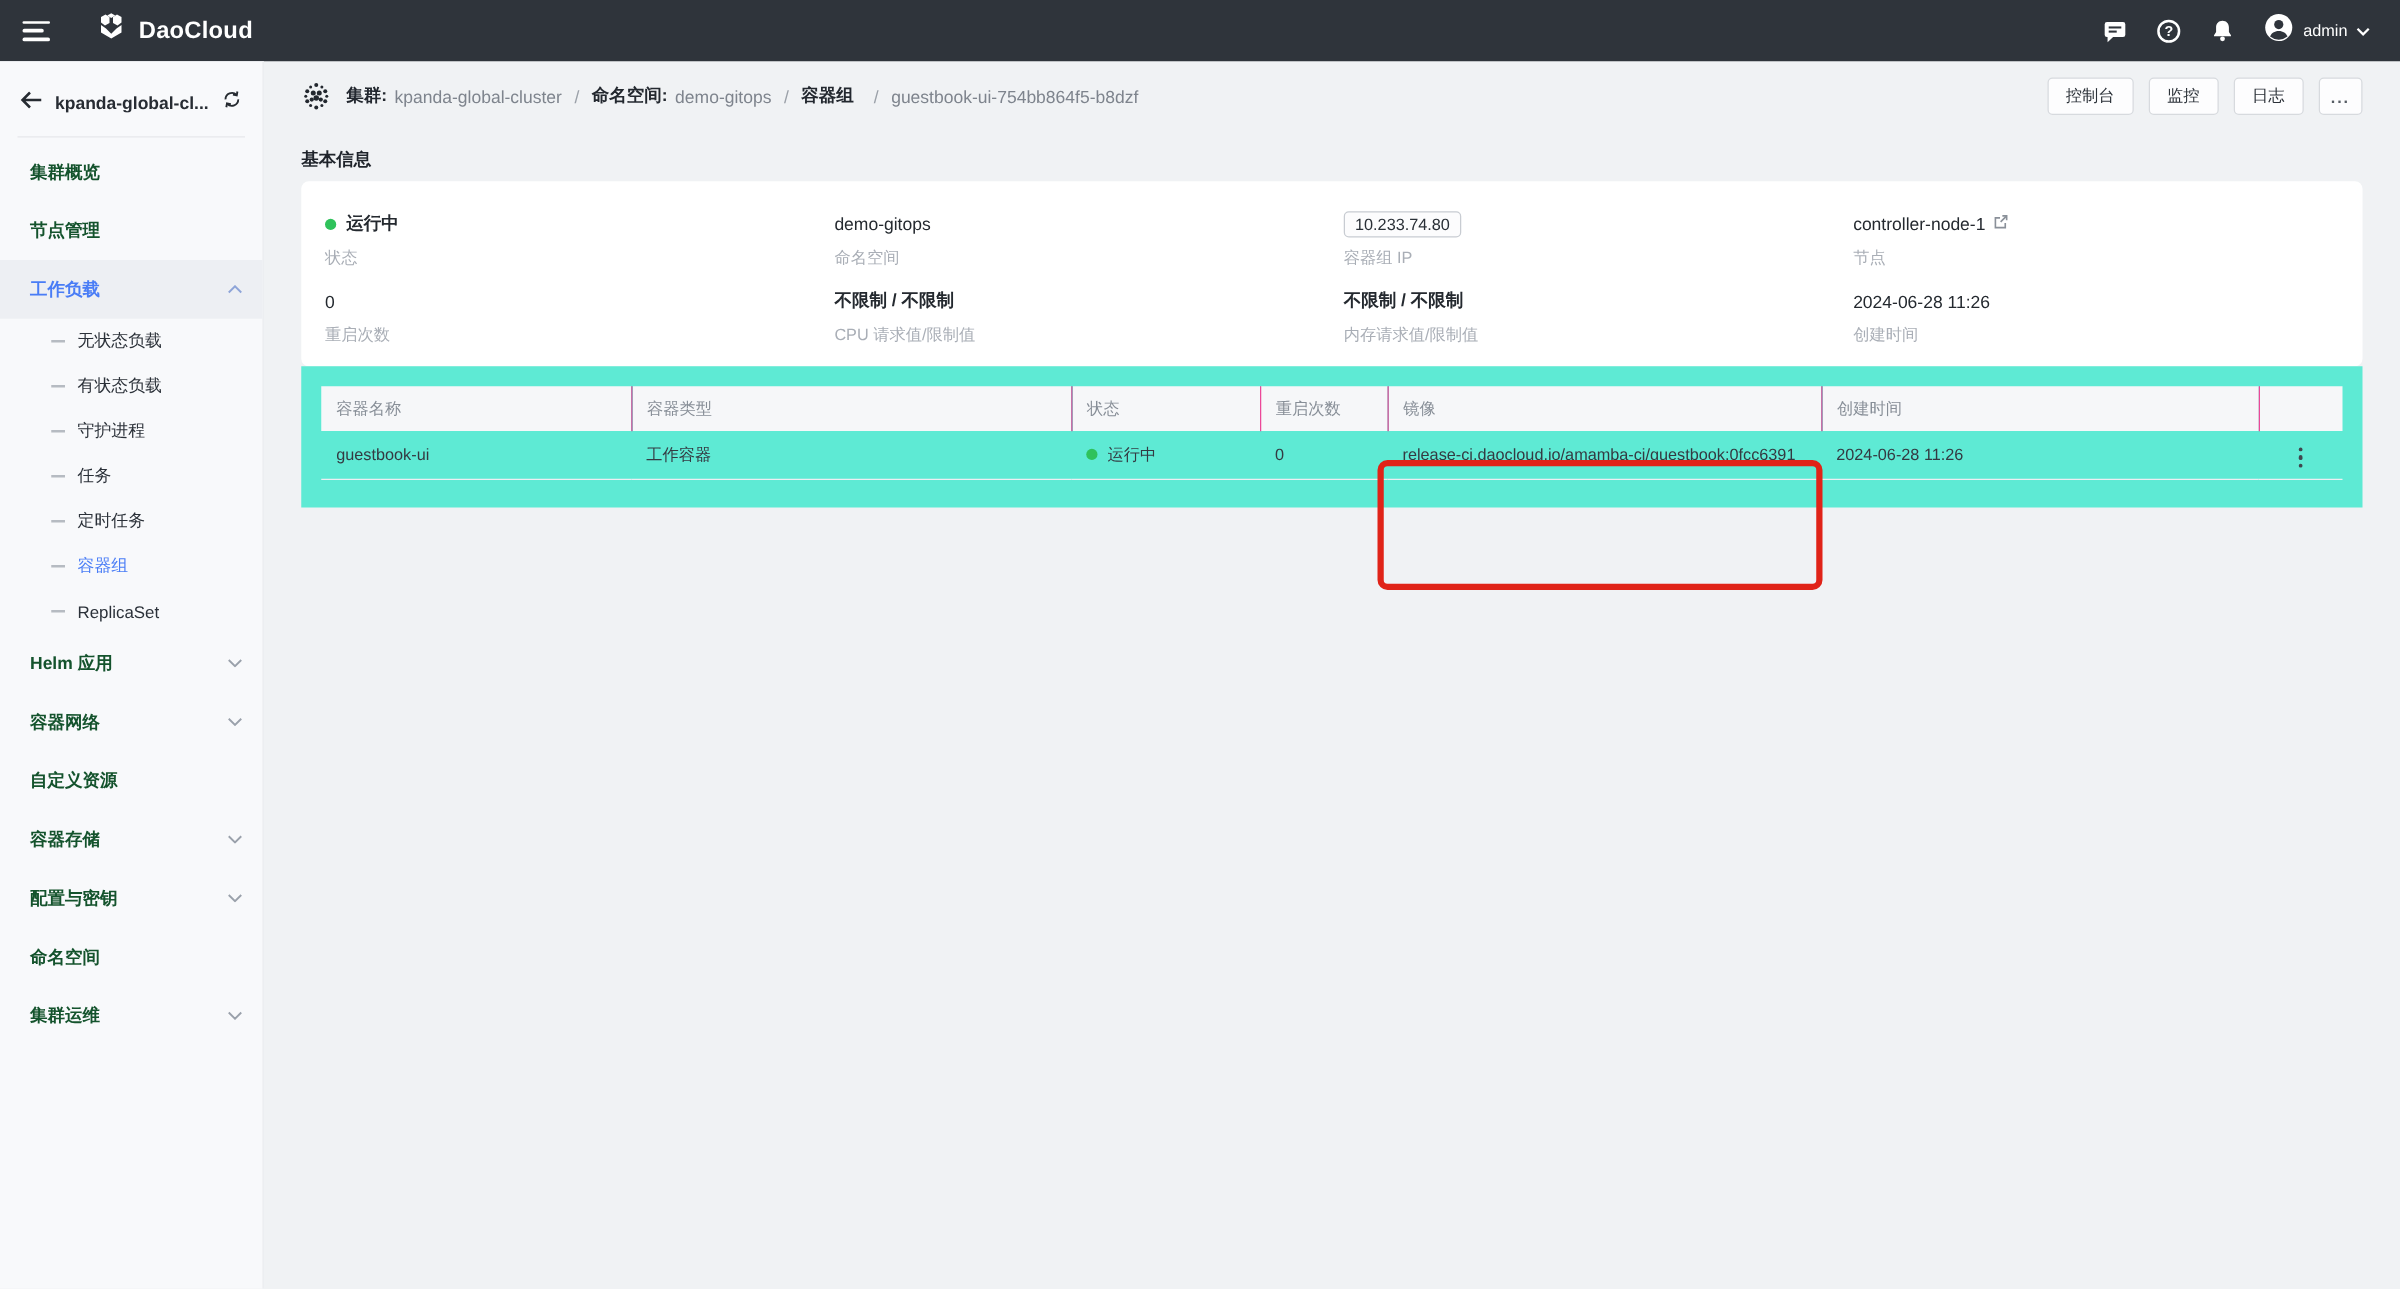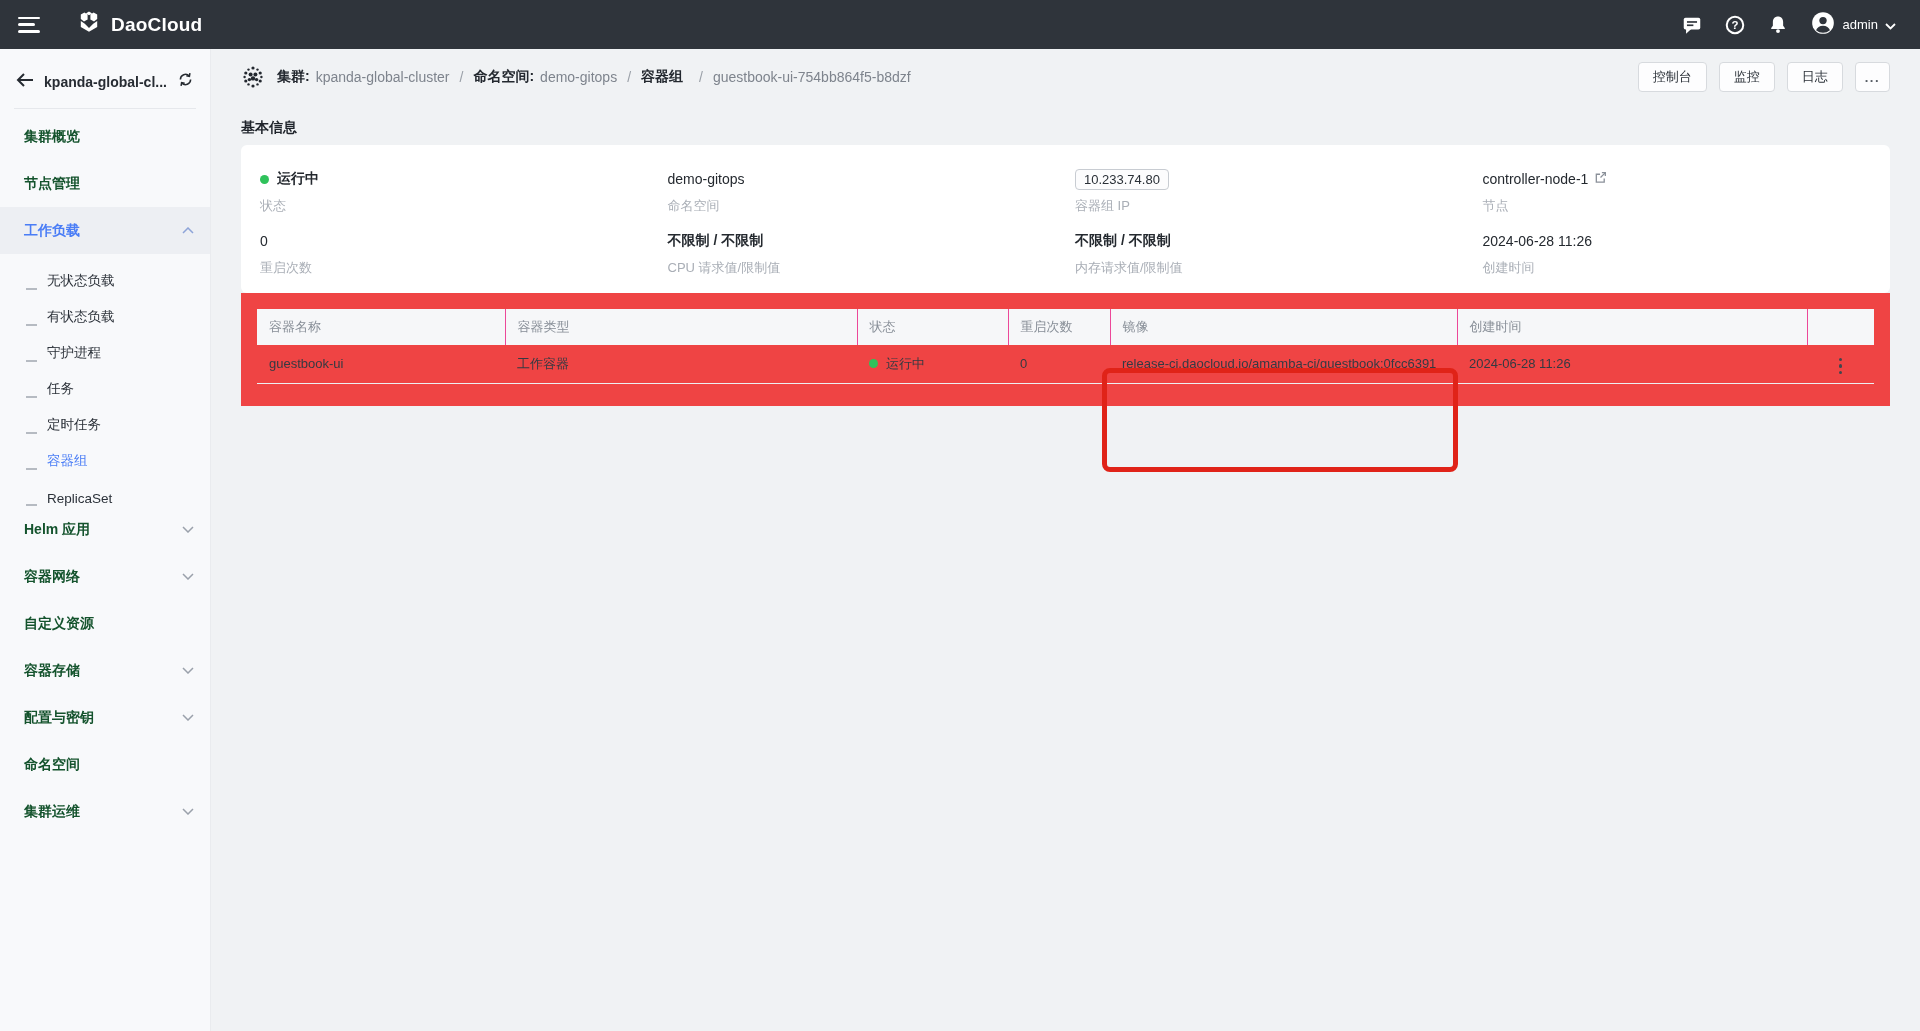--- a/index.html
+++ b/index.html
@@ -17,28 +17,28 @@
   .tb-icon { width:23px; height:23px; display:flex; align-items:center; justify-content:center; cursor:pointer; }
   .user-chip { display:flex; align-items:center; gap:7px; cursor:pointer; }
   .user-name { color:#fff; font-size:13px; }
 
   
   .body-row { display:flex; height:982px; }
   .sidebar { width:211px; background:#f8f9fb; border-right:1px solid #e9ebee; flex:none; }
   .main { flex:1; min-width:0; position:relative; }
 
   
-  .sb-head { display:flex; align-items:center; gap:10px; padding:22px 16px 16px;text-align:center; }
+  .sb-head { display:flex; align-items:center; gap:10px; padding:22px 16px 16px; }
   .sb-title { flex:1; font-size:14px; font-weight:700; color:#272c33; white-space:nowrap; overflow:hidden; }
   .sb-divider { border-bottom:1px solid #e6e8ec; margin:0 14px; }
   .nav { padding-top:4px; }
   .nav-item { height:47px; display:flex; align-items:center; padding:0 16px 0 24px; font-size:14px; font-weight:600; color:#14532d; cursor:pointer; }
   .nav-item .chev { margin-left:auto; display:flex; }
   .nav-item.active { background:#edeff3; color:#4a7df6; }
-  .nav-sub { height:36px; display:flex; align-items:flex-end; padding:0 16px 0 26px; font-size:13.5px; font-weight:400; color:#2b3139; cursor:pointer; }
+  .nav-sub { height:36px; display:flex; align-items:center; padding:0 16px 0 26px; font-size:13.5px; font-weight:400; color:#2b3139; cursor:pointer;margin-left:15px; }
   .nav-sub .dash { width:11px; height:2px; background:#b6bbc2; margin-right:10px; flex:none; }
   .nav-sub.active { color:#4a7df6; }
 
   
   .crumb-row { height:56px; display:flex; align-items:center; justify-content:space-between; padding:0 30px; }
   .bc { display:flex; align-items:center; font-size:14px; color:#7e848d; }
   .bc .bc-icon { margin-right:12px; display:flex; }
   .bc b { color:#23282f; font-weight:700; margin-right:6px; white-space:nowrap; }
   .bc .val { white-space:nowrap; }
   .bc .sep { margin:0 10px; color:#9aa0a8; }
@@ -58,21 +58,21 @@
   .chip { border:1px solid #c8ccd2; border-radius:4px; padding:2px 8px; font-size:13px; background:#fcfcfd; color:#2a3037; }
   .node-link { display:flex; align-items:center; gap:6px; cursor:pointer; }
 
   
   .tabs { margin:28px 30px 0; display:flex; align-items:flex-end; border-bottom:1px solid #3f8cf0; height:38px; background:transparent; }
   .tab { height:37px; display:flex; align-items:center; padding:0 34px; font-size:13.5px; color:#4e555d; cursor:pointer; }
   .tab.active { background:#fff; border:1px solid #3f8cf0; border-bottom:1px solid #fff; margin-bottom:-1px; margin-left:18px;
                 border-radius:3px 3px 0 0; color:#23282f; font-weight:700; padding:0 21px; height:38px; }
 
   
-  .panel { margin:0 30px; background:#ef4444; height:113px; padding:16px 16px 0; }
+  .panel { margin:0 30px; background:#5eead4; height:113px; padding:16px 16px 0; }
   table.ctable { width:100%; border-collapse:collapse; table-layout:fixed; font-size:13px; }
   .ctable col.c1{width:248px}.ctable col.c2{width:352px}.ctable col.c3{width:151px}
   .ctable col.c4{width:102px}.ctable col.c5{width:347px}.ctable col.c6{width:350px}
   .ctable th { background:#f6f7f9; height:36px; font-weight:400; color:#878e97; text-align:left; padding:0 12px;
                border-left:1px solid #ec4899; white-space:nowrap; overflow:hidden; }
   .ctable th:first-child { border-left:none; }
   .ctable td { height:38px; padding:0 12px; color:#343a42; border-bottom:1px solid #edeff2; white-space:nowrap; overflow:hidden; }
   .status-cell { display:flex; align-items:center; gap:8px; }
   .kebab { display:flex; flex-direction:column; gap:3px; align-items:center; cursor:pointer; padding:4px; }
   .kebab i { width:3.5px; height:3.5px; border-radius:50%; background:#40464e; }

